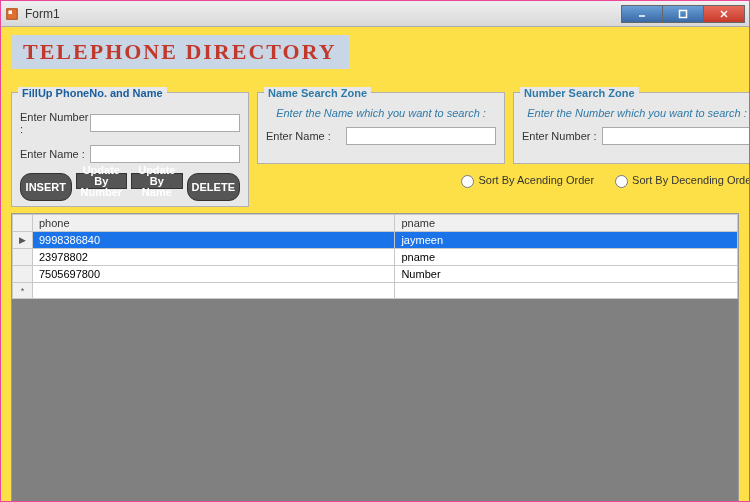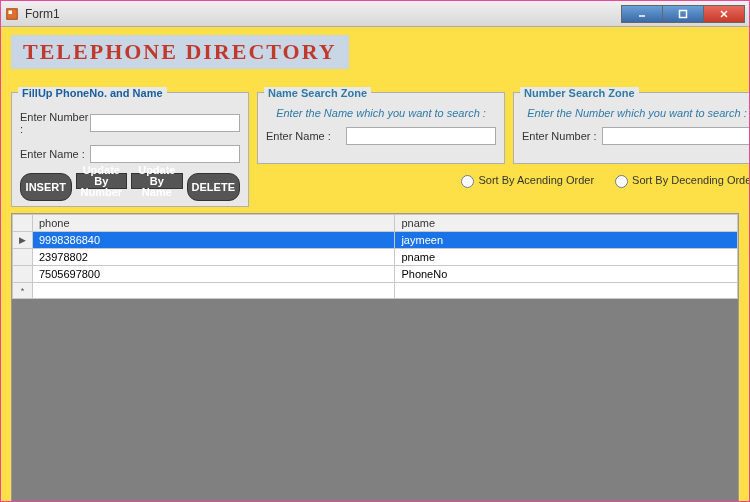--- a/index.html
+++ b/index.html
@@ -146,21 +146,21 @@
                 <td class="cell">jaymeen</td>
               </tr>
               <tr>
                 <td class="rowhdr"></td>
                 <td class="cell first">23978802</td>
                 <td class="cell">pname</td>
               </tr>
               <tr>
                 <td class="rowhdr"></td>
                 <td class="cell first">7505697800</td>
-                <td class="cell">PhoneNo</td>
+                <td class="cell">Number</td>
               </tr>
               <tr>
                 <td class="rowhdr">*</td>
                 <td></td>
                 <td></td>
               </tr>
             </tbody>
         </table>
       </div>
     </div>

